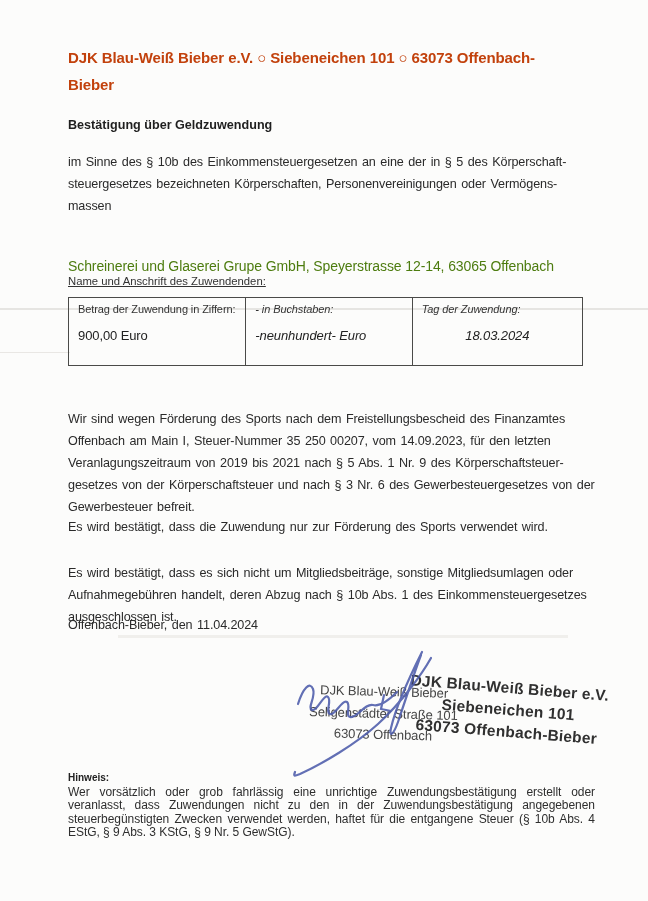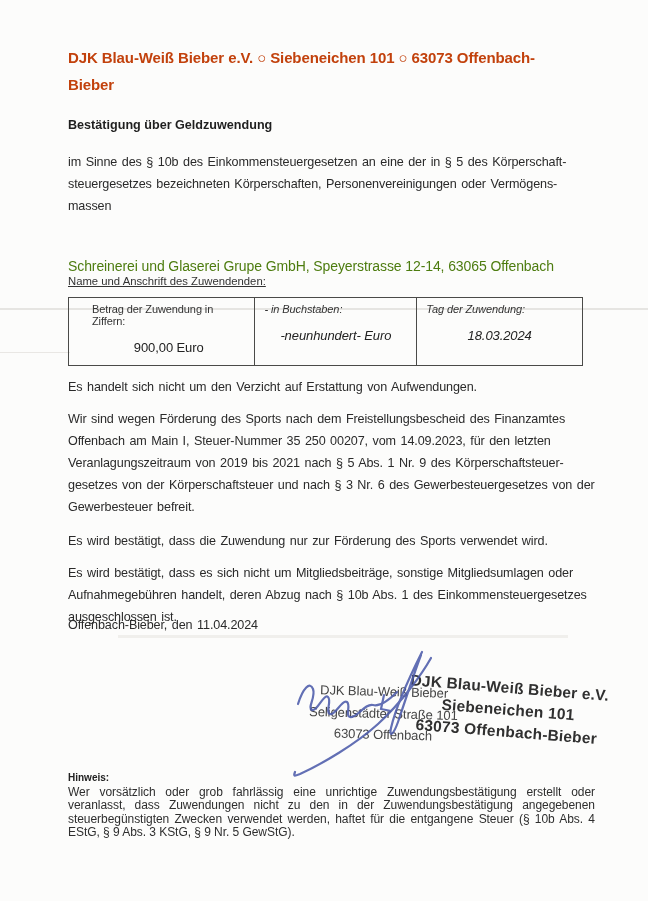--- a/index.html
+++ b/index.html
@@ -39,38 +39,37 @@
     left:68px;top:258px;
     font-size:14px;letter-spacing:-0.1px;color:#4d7c0f;
   }
   .dtable{
     left:68px;top:297px;
     width:515px;height:69px;
     display:flex;
     border:1.3px solid #4a4a48;
     box-sizing:border-box;
     background:transparent;
-    padding-left:14px;
   }
   .dcell{
     box-sizing:border-box;
     padding:5px 9px 0 9px;
     position:relative;
   }
   .dcell + .dcell{border-left:1.3px solid #4a4a48;font-style:italic;}
   .c1{width:177px;}
   .c2{width:167px;}
   .c3{width:171px;}
   .dlabel{font-size:11px;color:#333;letter-spacing:-0.1px;}
-  .dvalue{font-size:13px;color:#222;margin-top:13px;letter-spacing:-0.1px;text-align:center;}
+  .dvalue{font-size:13px;color:#222;margin-top:13px;letter-spacing:-0.1px;}
   .c3 .dvalue{text-align:center;}
 
   .p1{left:68px;top:376px;}
   .p2{left:68px;top:408px;}
-  .p3{left:68px;top:530px;}
+  .p3{left:68px;top:516px;}
   .p4{left:68px;top:562px;}
   .dateline{left:68px;top:614px;}
 
   .stamp-left{
     left:266px;top:681px;
     width:235px;
     text-align:center;
     font-size:13px;line-height:21.5px;
     color:#454545;letter-spacing:-0.1px;
     transform:rotate(1.6deg);
@@ -132,21 +131,20 @@
     <div class="dcell c2">
       <div class="dlabel">- in Buchstaben:</div>
       <div class="dvalue">-neunhundert- Euro</div>
     </div>
     <div class="dcell c3">
       <div class="dlabel">Tag der Zuwendung:</div>
       <div class="dvalue">18.03.2024</div>
     </div>
   </div>
 
-  <div class="abs body-text p1 pre">Es handelt sich nicht um den Verzicht auf Erstattung von Aufwendungen.</div>
 
   <div class="abs body-text p2 pre">Wir sind wegen Förderung des Sports nach dem Freistellungsbescheid des Finanzamtes
 Offenbach am Main I, Steuer-Nummer 35 250 00207, vom 14.09.2023, für den letzten
 Veranlagungszeitraum von 2019 bis 2021 nach § 5 Abs. 1 Nr. 9 des Körperschaftsteuer-
 gesetzes von der Körperschaftsteuer und nach § 3 Nr. 6 des Gewerbesteuergesetzes von der
 Gewerbesteuer befreit.</div>
 
   <div class="abs body-text p3 pre">Es wird bestätigt, dass die Zuwendung nur zur Förderung des Sports verwendet wird.</div>
 
   <div class="abs body-text p4 pre">Es wird bestätigt, dass es sich nicht um Mitgliedsbeiträge, sonstige Mitgliedsumlagen oder

